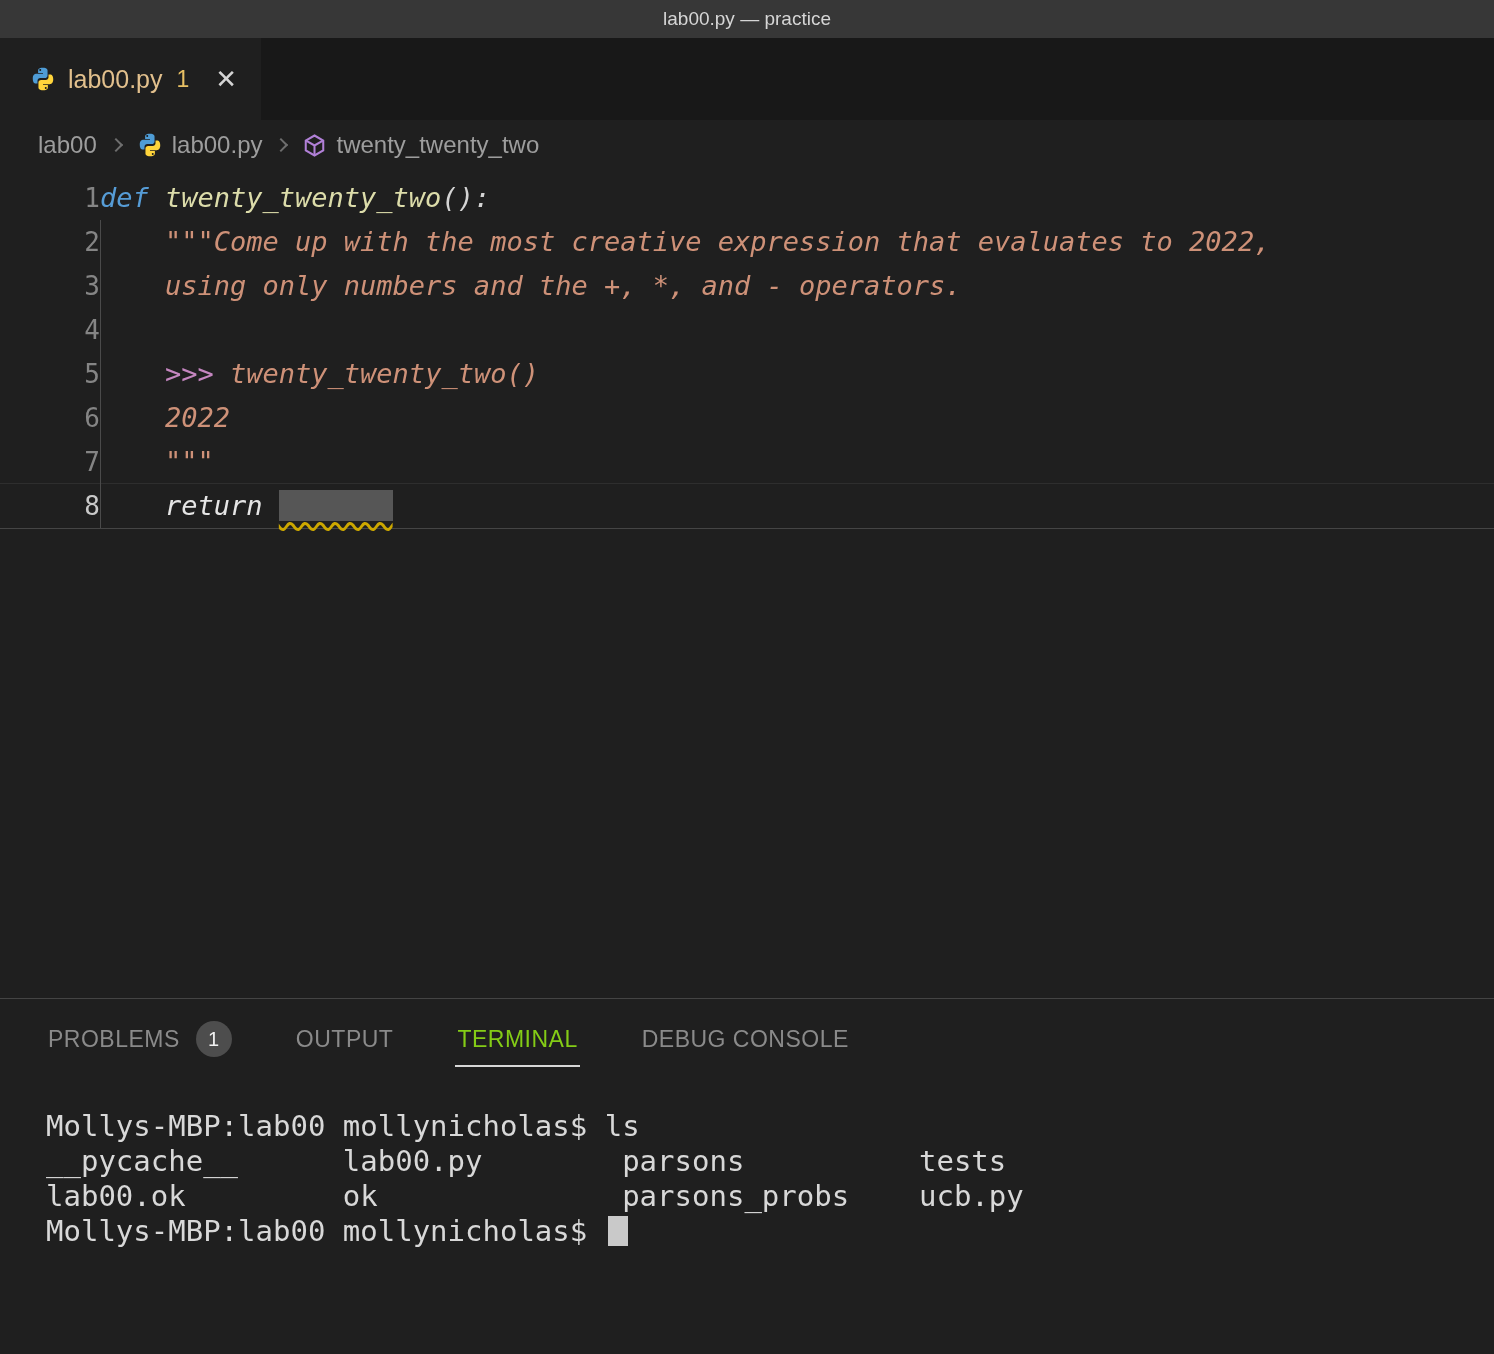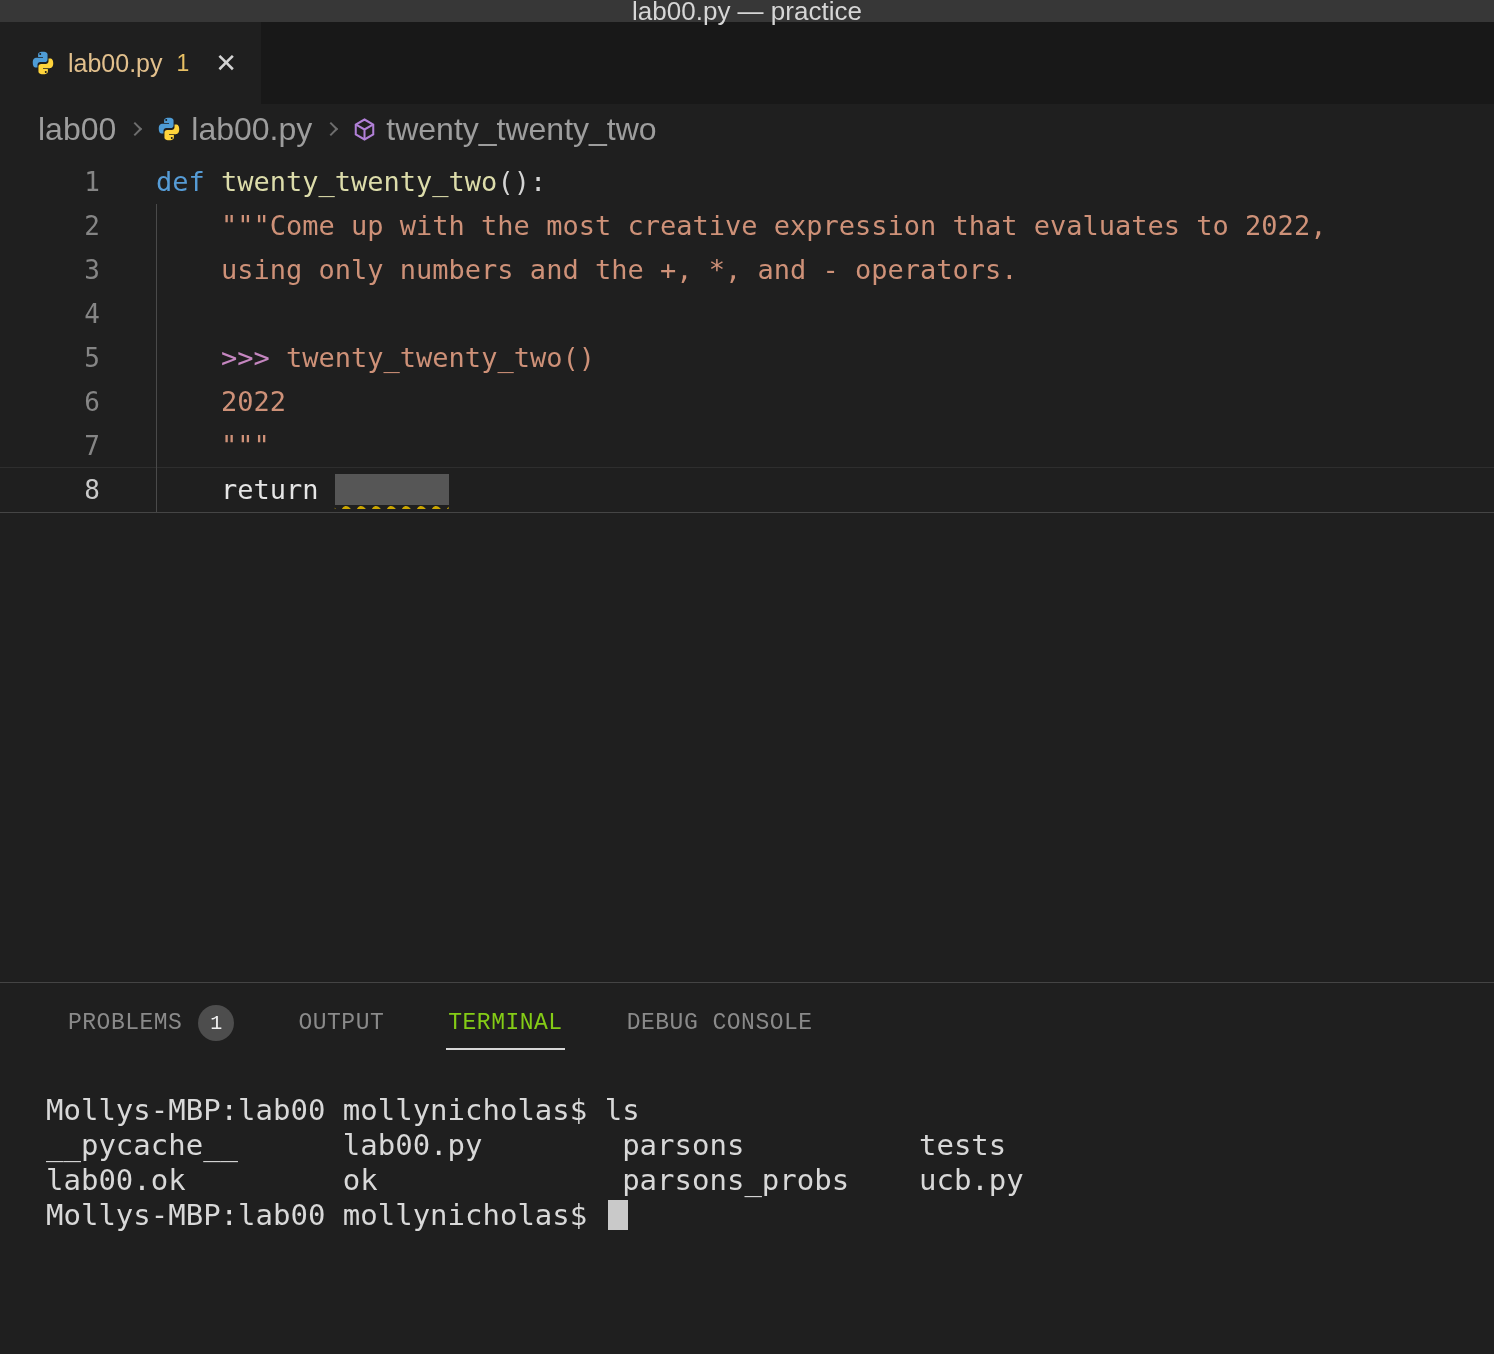--- a/index.html
+++ b/index.html
@@ -1,60 +1,60 @@
 <!DOCTYPE html>
 <html><head>
 <meta charset="utf-8">
 <style>
   * { margin:0; padding:0; box-sizing:border-box; }
   html,body { width:1494px; height:1354px; background:#1f1f1f; overflow:hidden; }
   body { font-family:"Liberation Sans", sans-serif; }
 
   
-  .titlebar { height:22px; background:#373737; display:flex; align-items:center; justify-content:center;
-              color:#d6d6d6; font-size:26px; }
+  .titlebar { height:38px; background:#373737; display:flex; align-items:center; justify-content:center;
+              color:#d6d6d6; font-size:19px; }
 
   
   .tabstrip { height:82px; background:#181818; display:flex; align-items:stretch; }
   .tab { display:flex; align-items:center; gap:12px; padding:0 24px 0 30px; background:#1f1f1f; cursor:pointer; }
   .tab .icon svg { display:block; }
   .tab-label { color:#e2c08d; font-size:25px; }
   .tab-badge { color:#e8c064; font-size:23px; margin-left:2px; }
   .tab-close { color:#d4d4d4; font-size:26px; margin-left:14px; }
 
   
   .breadcrumb { height:50px; background:#1f1f1f; display:flex; align-items:center; padding-left:38px;
-                color:#9d9d9d; font-size:32px; }
+                color:#9d9d9d; font-size:24px; }
   .crumb { display:inline-flex; align-items:center; gap:9px; cursor:pointer; }
   .crumb-sep { width:10px; height:10px; border-right:2px solid #6e6e6e; border-top:2px solid #6e6e6e;
                transform:rotate(45deg); margin:0 16px 0 14px; }
   .icon svg { display:block; }
 
   
   .editor { height:828px; background:#1f1f1f; padding-top:6px; position:relative; cursor:text; }
   .code-line { display:flex; height:44px; line-height:44px; white-space:pre;
                font-family:"DejaVu Sans Mono", monospace; font-size:27px; }
   .code-line.active { box-shadow:0 1px 0 #454545, 0 -1px 0 #2e2e2e; }
   .ln { flex:none; width:100px; text-align:right; color:#858585; font-size:26px; }
-  .code { margin-left:56px; position:relative; color:#d4d4d4; }
+  .code { position:relative; color:#d4d4d4;font-style:italic; }
   .guide { position:absolute; left:0; top:0; bottom:0; width:1px; background:#4a4a4a; }
   .code-line.active .ln { color:#c9c9c9; }
   .tok-kw { color:#569cd6; }
   .tok-kw2 { color:#e5e5e5; }
   .tok-fn { color:#dcdcaa; }
   .tok-pl { color:#d4d4d4; }
   .tok-str { color:#ce9178; }
   .tok-prompt { color:#c586c0; }
   .tok-sel { background:#565656; text-decoration:underline wavy #cca700;
              text-decoration-thickness:2.5px; text-underline-offset:7px; text-decoration-skip-ink:none; }
 
   
   .panel { border-top:1px solid #444; background:#1f1f1f; height:387px; }
-  .panel-tabs { height:86px; display:flex; align-items:center; padding-left:66px; gap:60px;
-                font-size:23px; letter-spacing:.5px; color:#8a8a8a;font-family:Liberation Mono, monospace; }
+  .panel-tabs { height:86px; display:flex; align-items:center; padding-left:46px; gap:60px;
+                font-size:23px; letter-spacing:.5px; color:#8a8a8a; }
   .panel-tab { display:flex; align-items:center; gap:16px; padding:8px 2px 12px;
                border-bottom:2px solid transparent; cursor:pointer; }
   .panel-tab.active { color:#84cc16; border-color:#d7d7d7; }
   .panel-badge { width:36px; height:36px; border-radius:50%; background:#4d4d4d; color:#f0f0f0;
                  display:flex; align-items:center; justify-content:center; font-size:20px; }
 
   .terminal { padding:24px 0 0 46px; font-family:"DejaVu Sans Mono", monospace; font-size:29px;
               line-height:35px; color:#d8d8d8; white-space:pre; cursor:text; }
   .term-cursor { display:inline-block; width:20px; height:30px; background:#c9c9c9;
                  vertical-align:middle; margin-left:3px; transform:translateY(-2px); }

